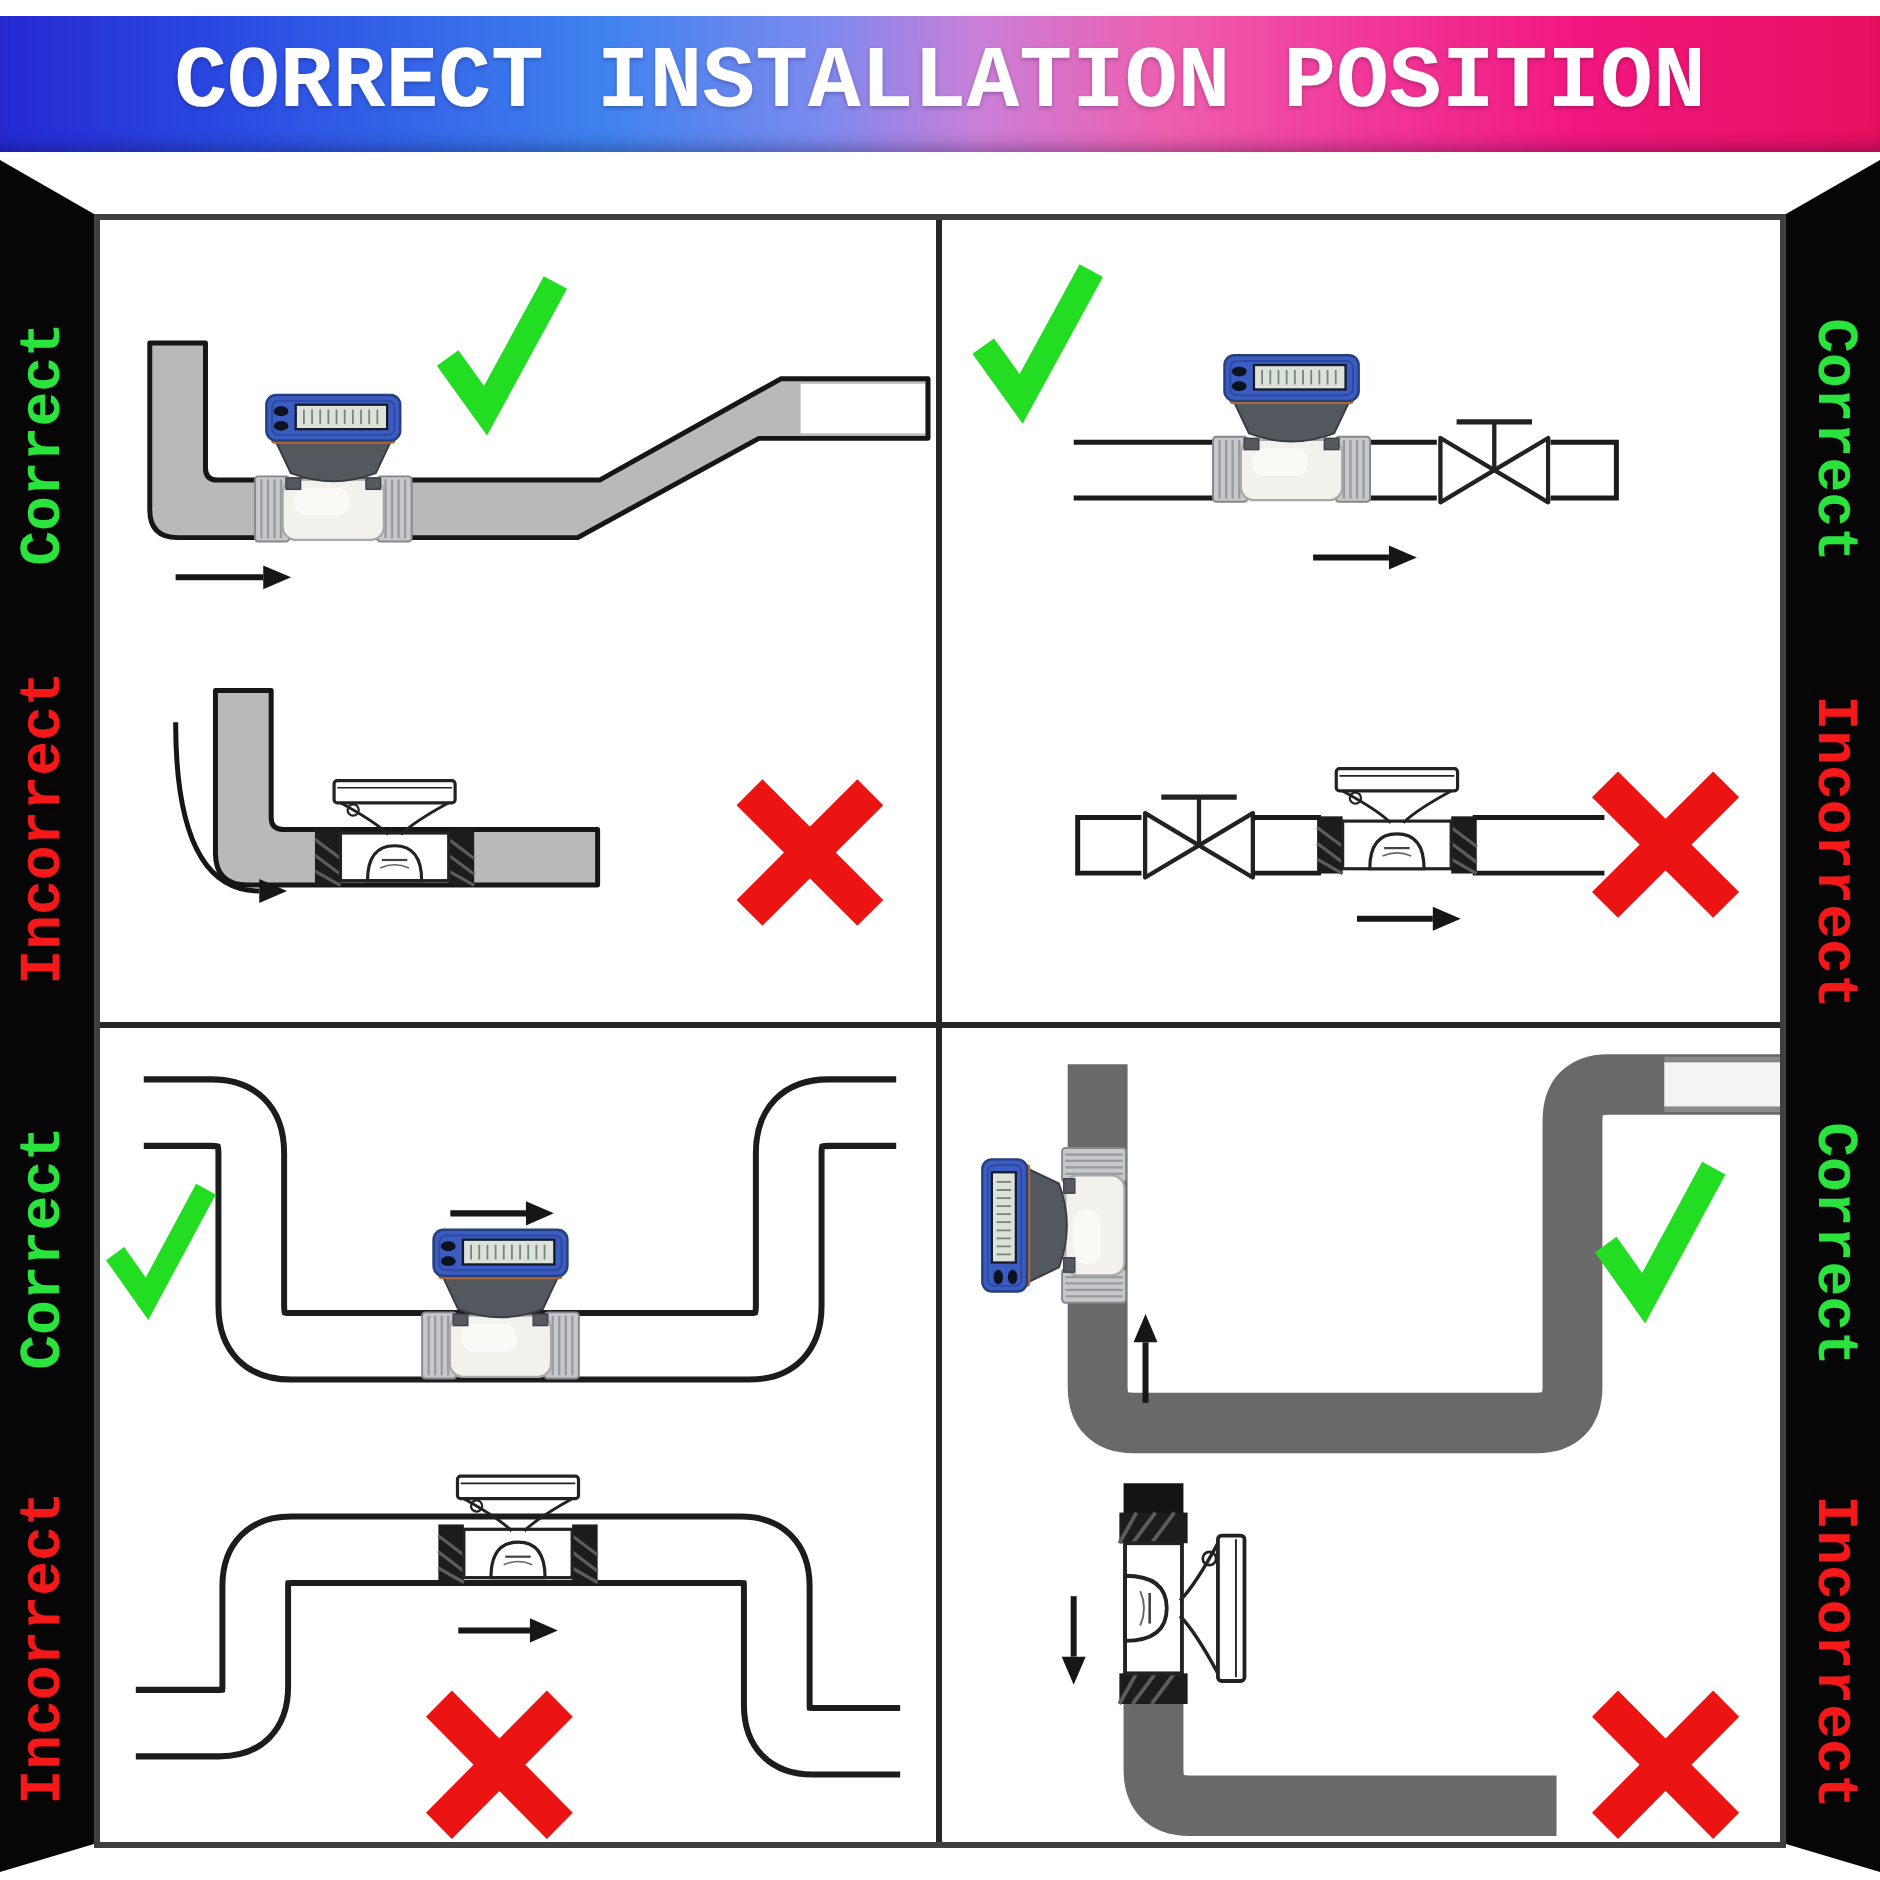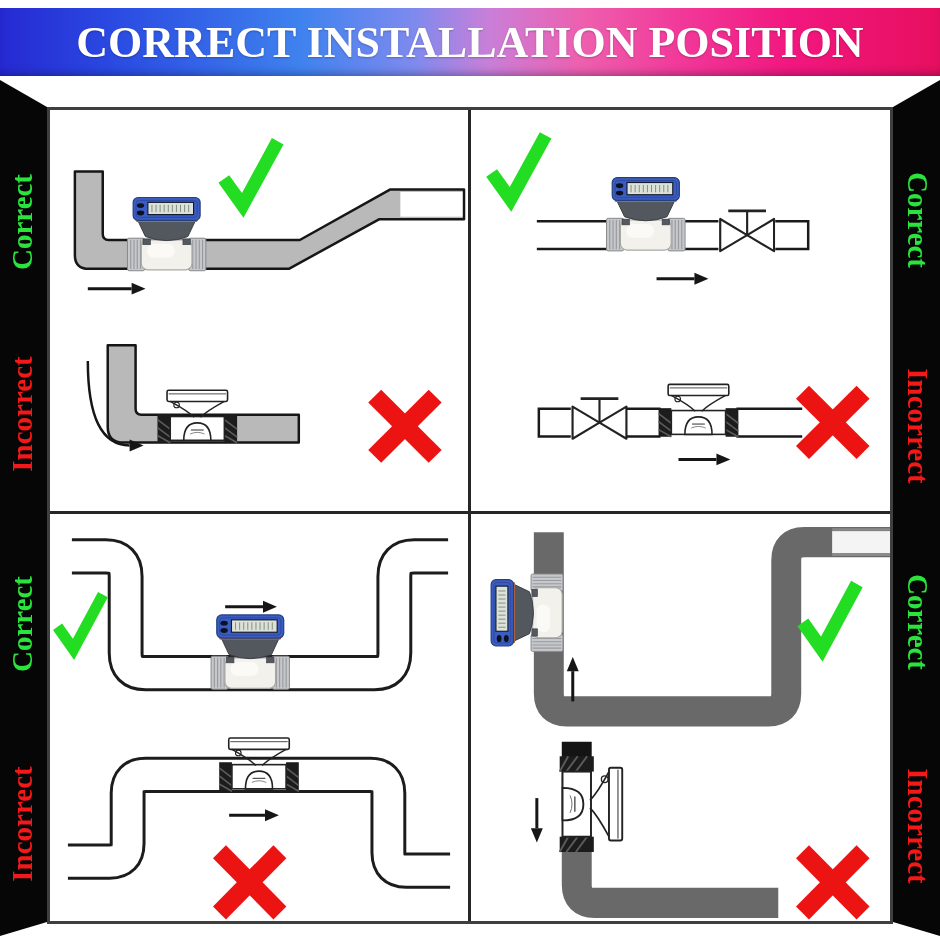--- a/index.html
+++ b/index.html
@@ -1,17 +1,17 @@
 <!DOCTYPE html>
 <html><head>
 <meta charset="utf-8">
 <style>
   html,body{margin:0;padding:0;background:#ffffff;}
   #page{position:relative;width:940px;height:940px;background:#ffffff;overflow:hidden;
-        font-family:Liberation Serif, serif;}
+        font-family:Liberation Mono, monospace;}
 
   
   #banner{position:absolute;left:0;top:8px;width:940px;height:68px;
     background:linear-gradient(90deg,#2629d2 0%,#2a4ae2 12%,#3f82ee 32%,#7e8aee 44%,
                #c97fd8 52%,#ee5fae 62%,#f13a9a 72%,#f2177f 84%,#e70f5f 100%);
     display:flex;align-items:center;justify-content:center;
     box-shadow:inset 0 -7px 9px -5px rgba(10,0,40,.35);}
   #banner h1{margin:0;color:#fff;font-size:44px;font-weight:700;letter-spacing:0px;
     text-shadow:0 1px 2px rgba(0,0,40,.25);white-space:nowrap;}
 

